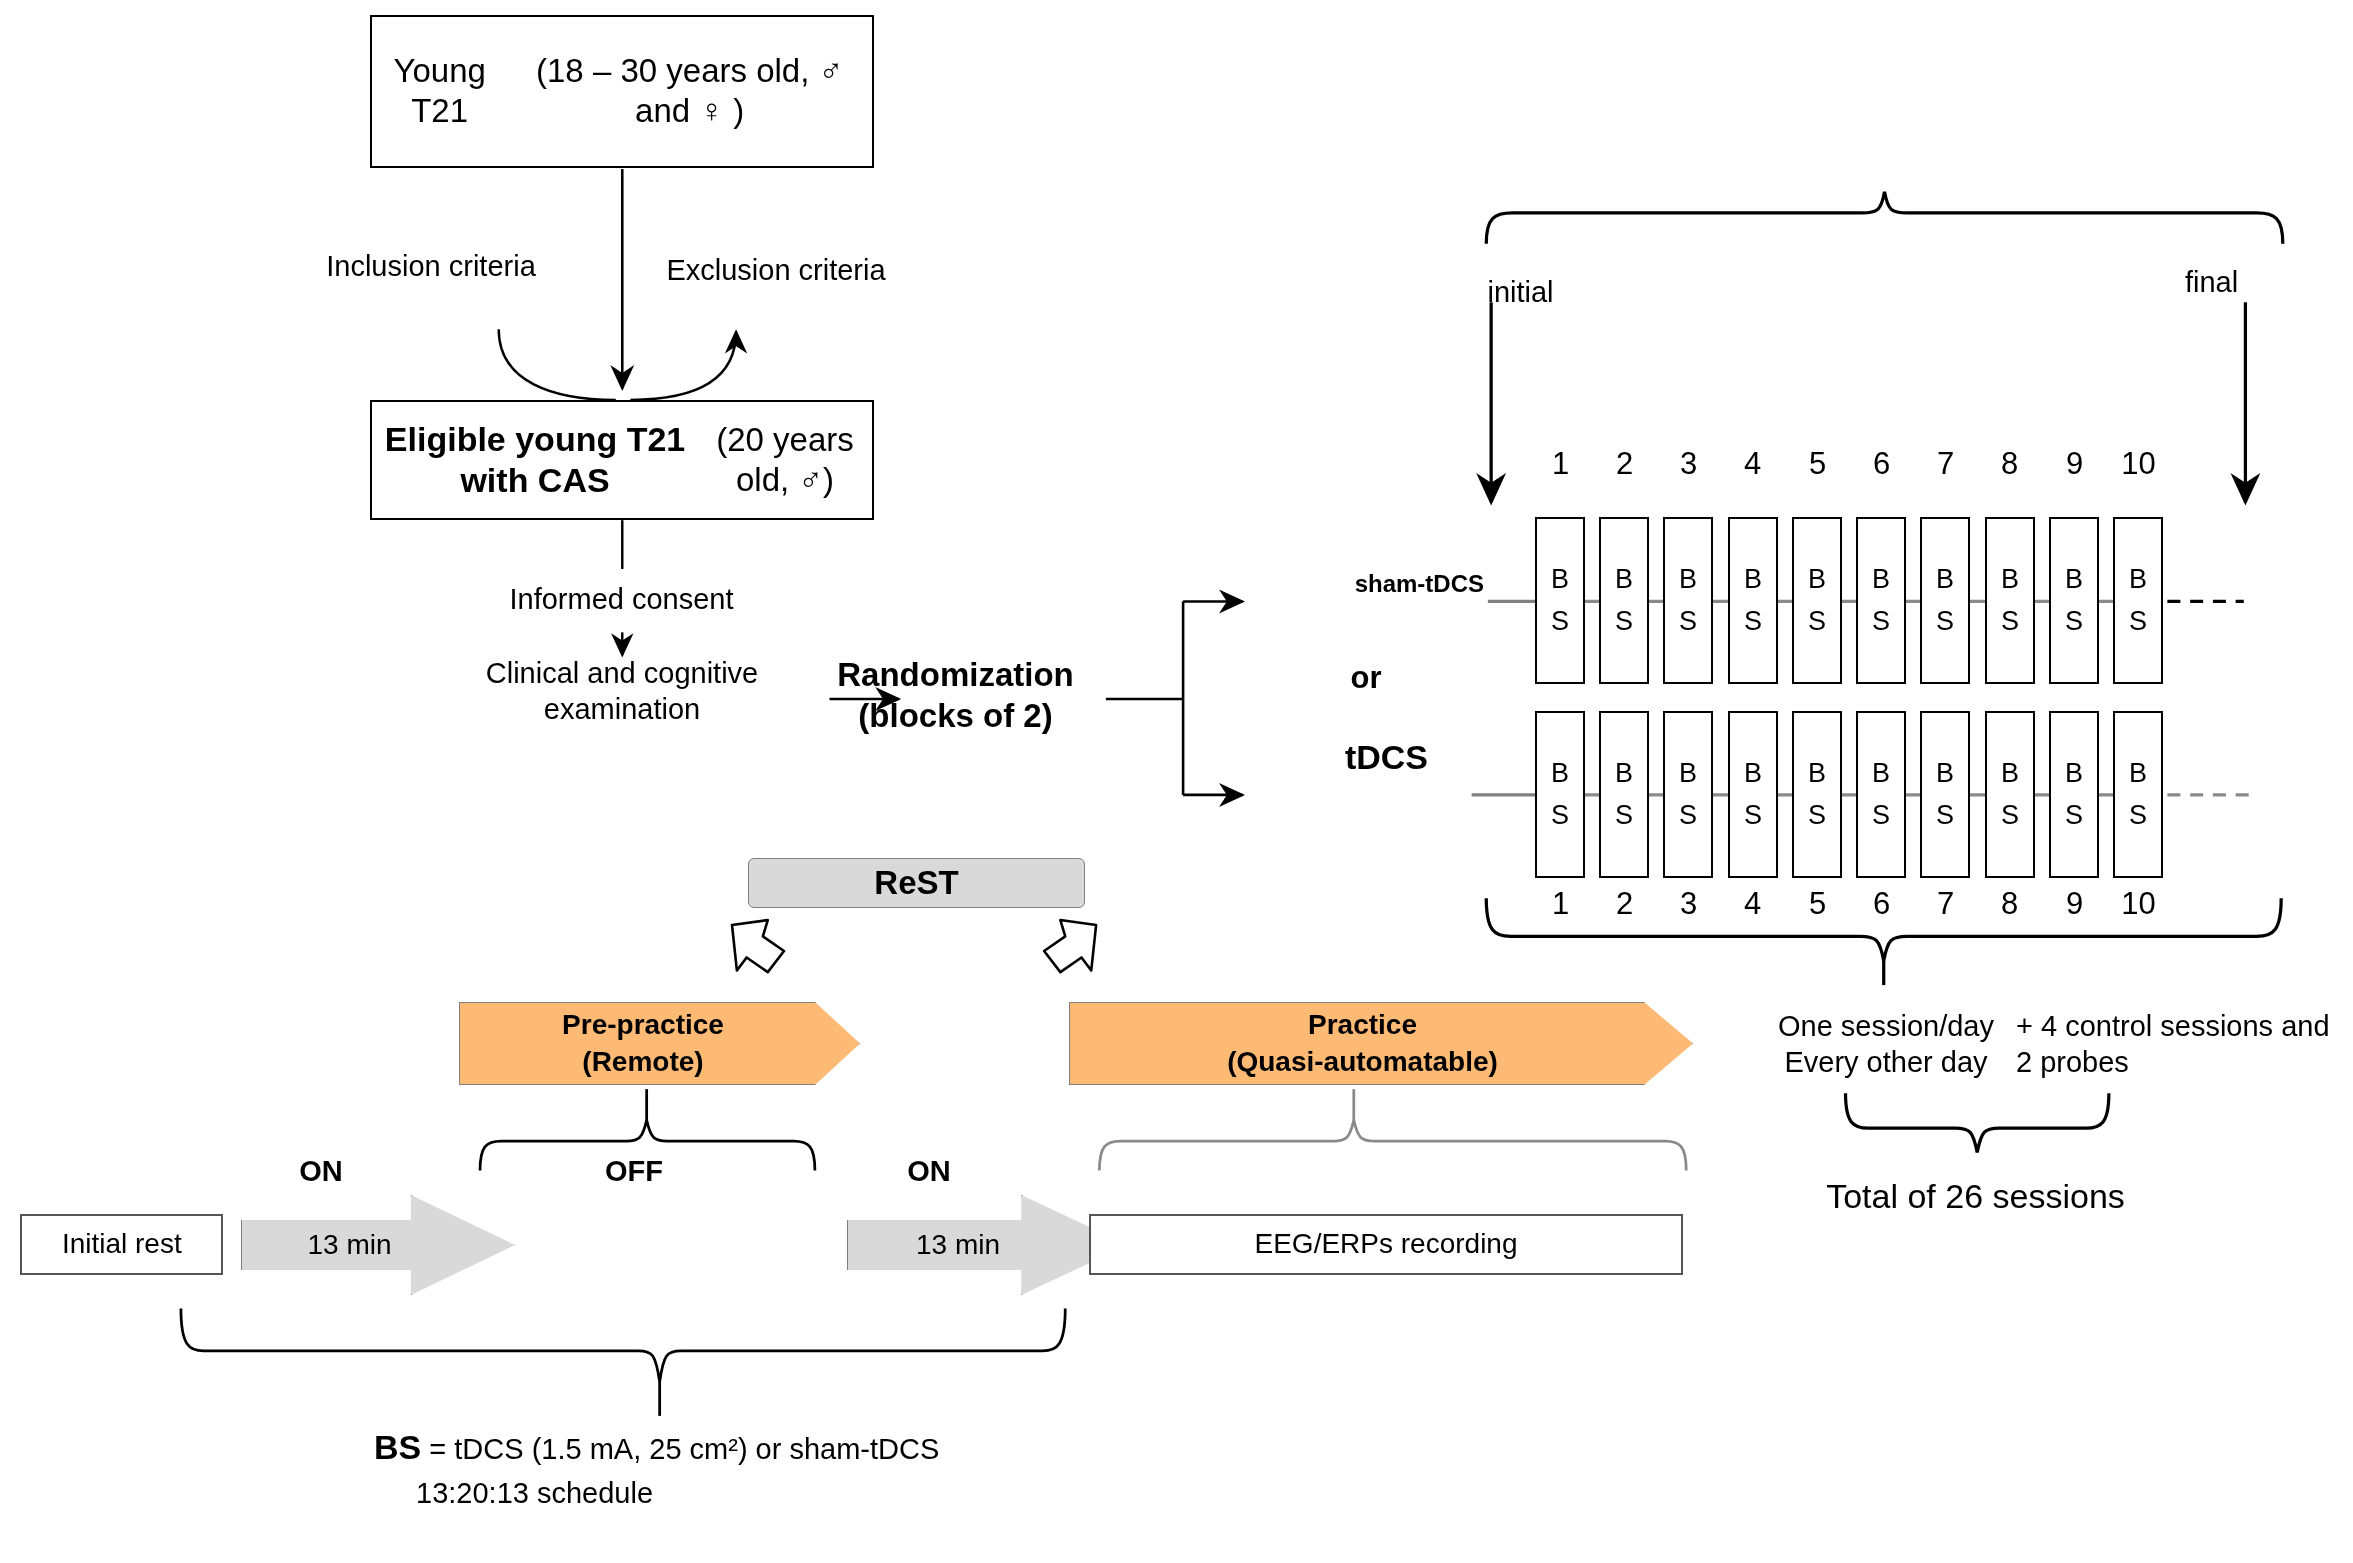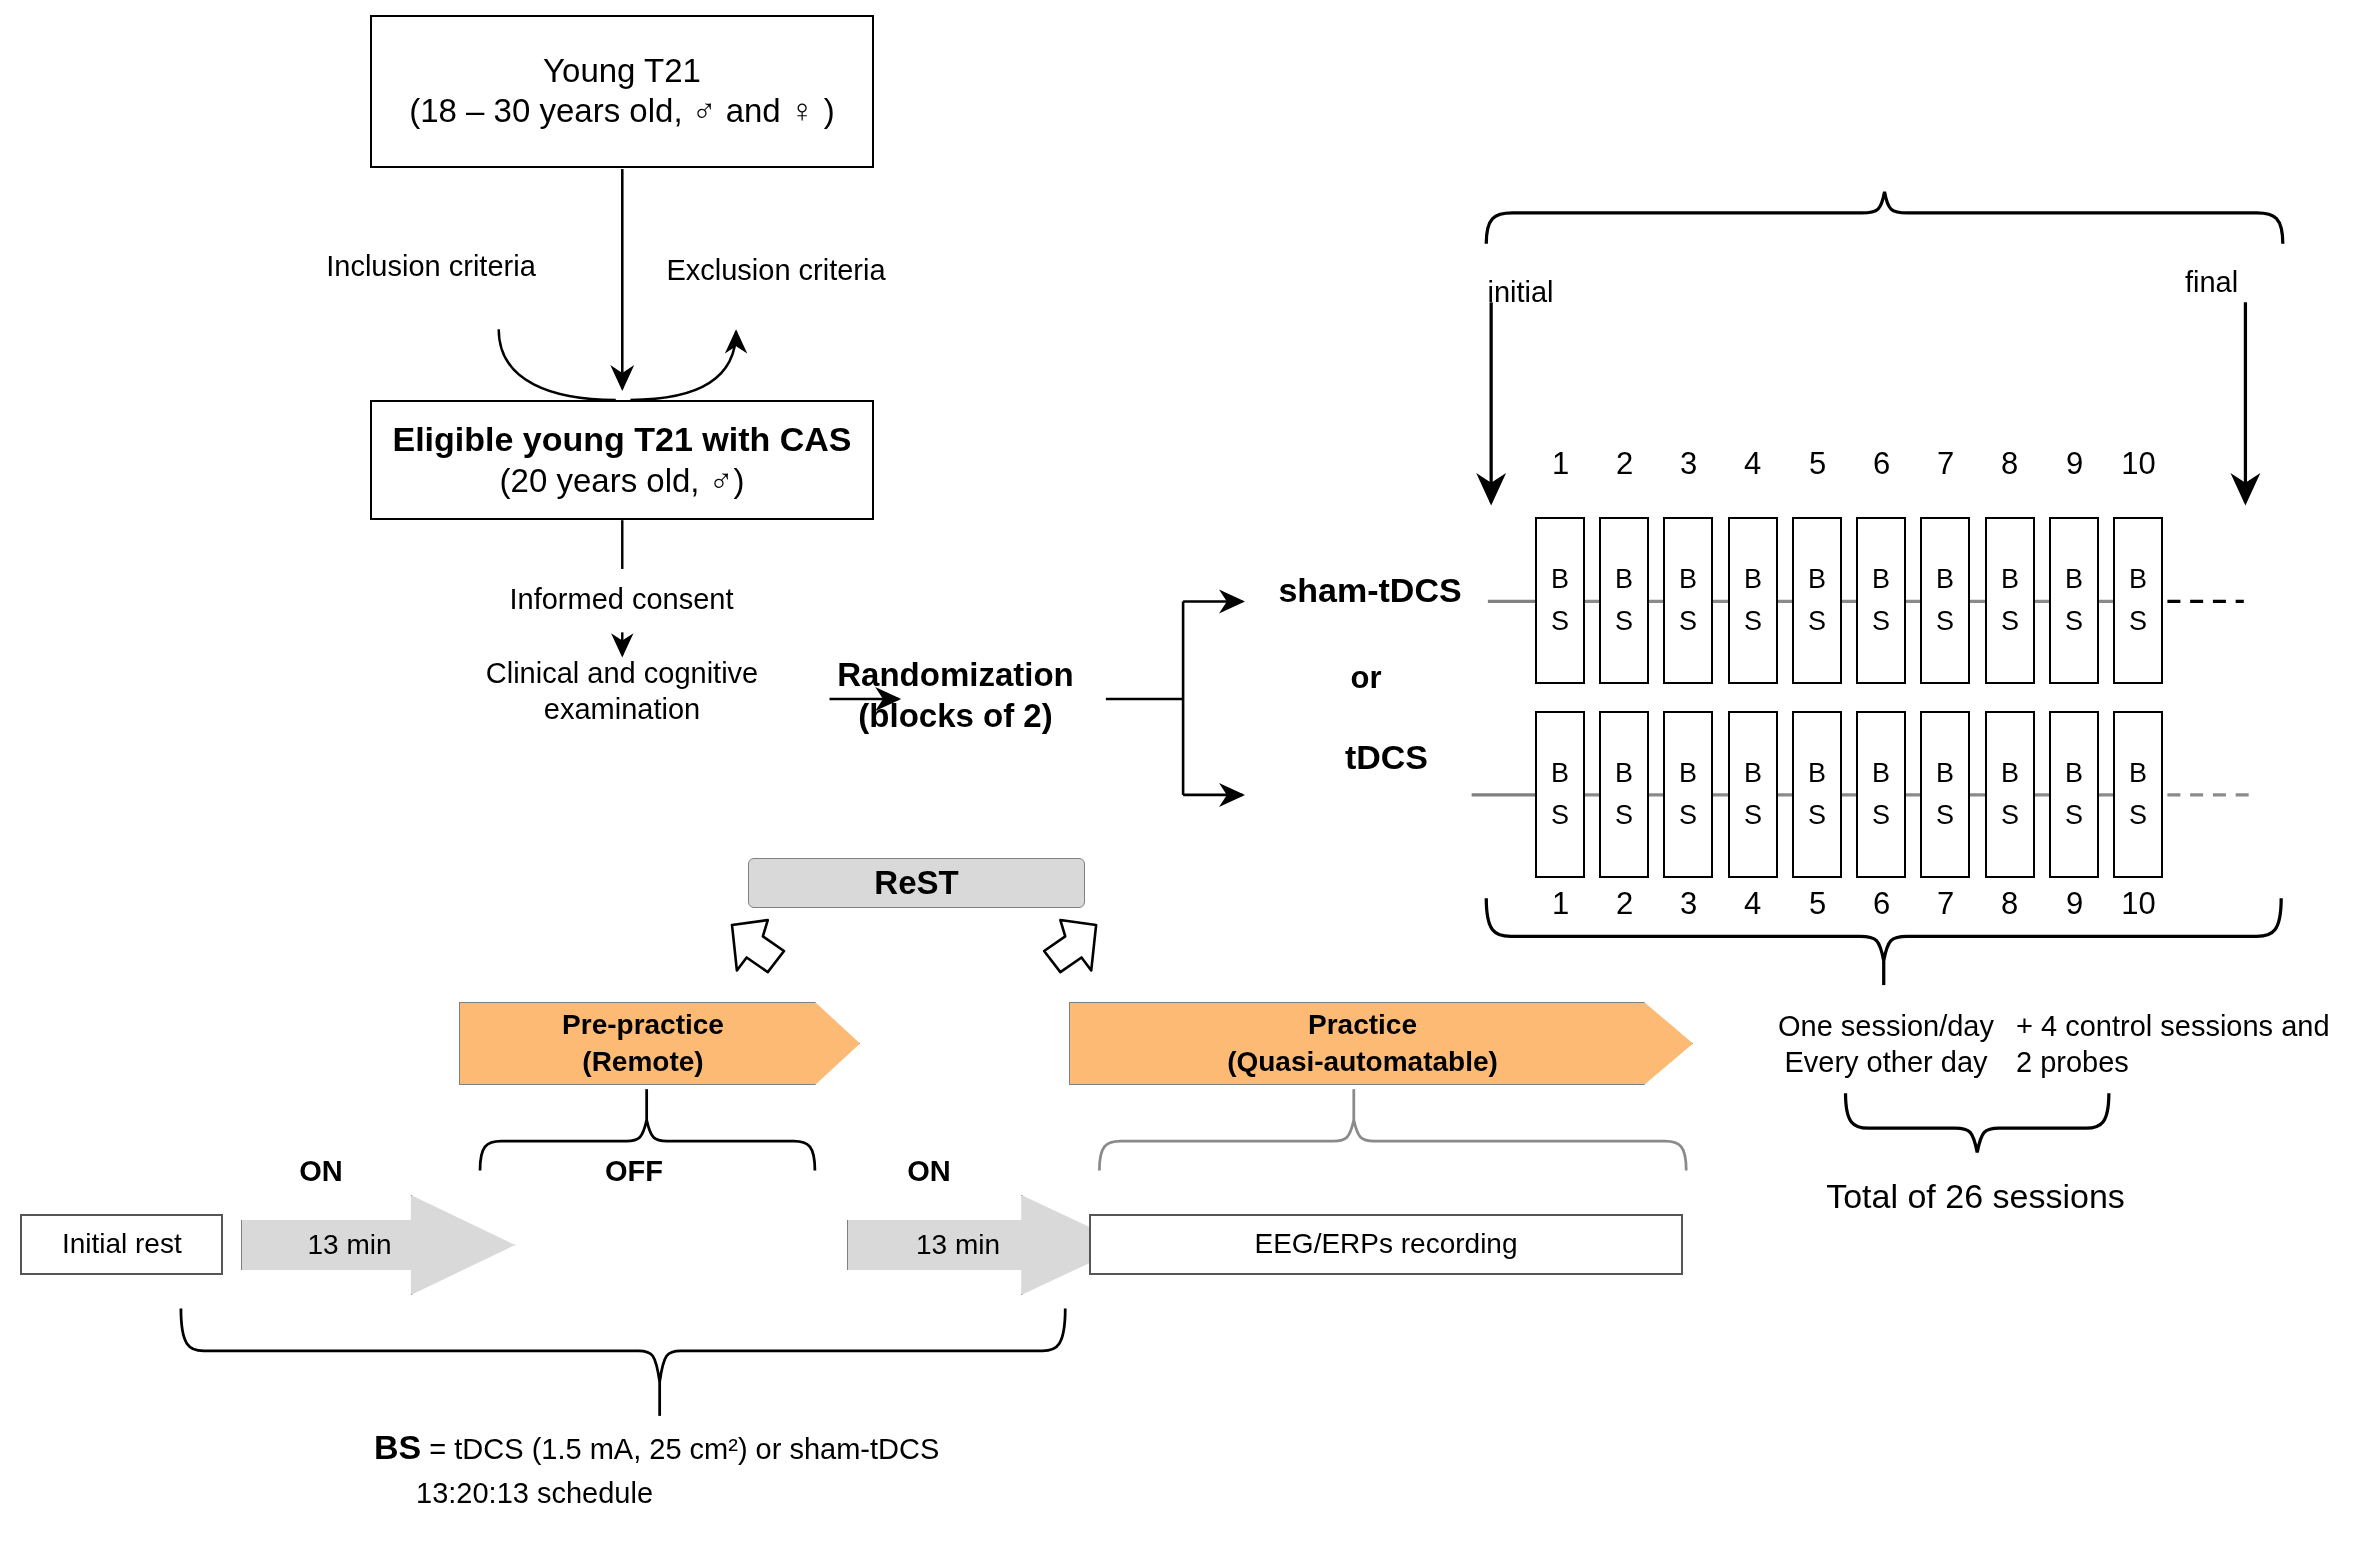--- a/index.html
+++ b/index.html
@@ -24,21 +24,20 @@
     left: 0;
     top: 0;
     width: 2354px;
     height: 1563px;
     pointer-events: none;
   }
   .node {
     position: absolute;
     box-sizing: border-box;
     display: flex;
-    flex-direction: column;
     align-items: center;
     justify-content: center;
     text-align: center;
     line-height: 1.22;
   }
   .boxed {
     border: 2.4px solid #000000;
     background: #ffffff;
   }
   .txt {
@@ -67,21 +66,21 @@
   #exclusion-criteria { left: 642px; top: 252px; width: 268px; }
 
   #informed-consent { left: 463px; top: 581px; width: 317px; font-size: 29px; }
   #clinical-exam { left: 423px; top: 655px; width: 398px; font-size: 29px; white-space: normal; }
 
   #randomization {
     left: 813px; top: 654px; width: 285px; font-size: 33px; font-weight: bold;
     white-space: normal;
   }
 
-  #sham-label { left: 1256px; top: 569px; width: 228px; font-size: 34px; font-weight: bold; }
+  #sham-label { left: 1256px; top: 569px; width: 228px; font-size: 24px; font-weight: bold; text-align: right; }
   #or-label   { left: 1309px; top: 659px; width: 114px; font-size: 31px; font-weight: bold; }
   #tdcs-label { left: 1293px; top: 736px; width: 187px; font-size: 34px; font-weight: bold; }
 
   
   #speech-assessments-title {
     left: 1626px; top: 130px; width: 439px; font-size: 33px; font-weight: bold;
   }
   #initial-label { left: 1431px; top: 264px; width: 179px; font-size: 29px; margin-top: 10px; }
   #final-label   { left: 2130px; top: 264px; width: 163px; font-size: 29px; }
 

